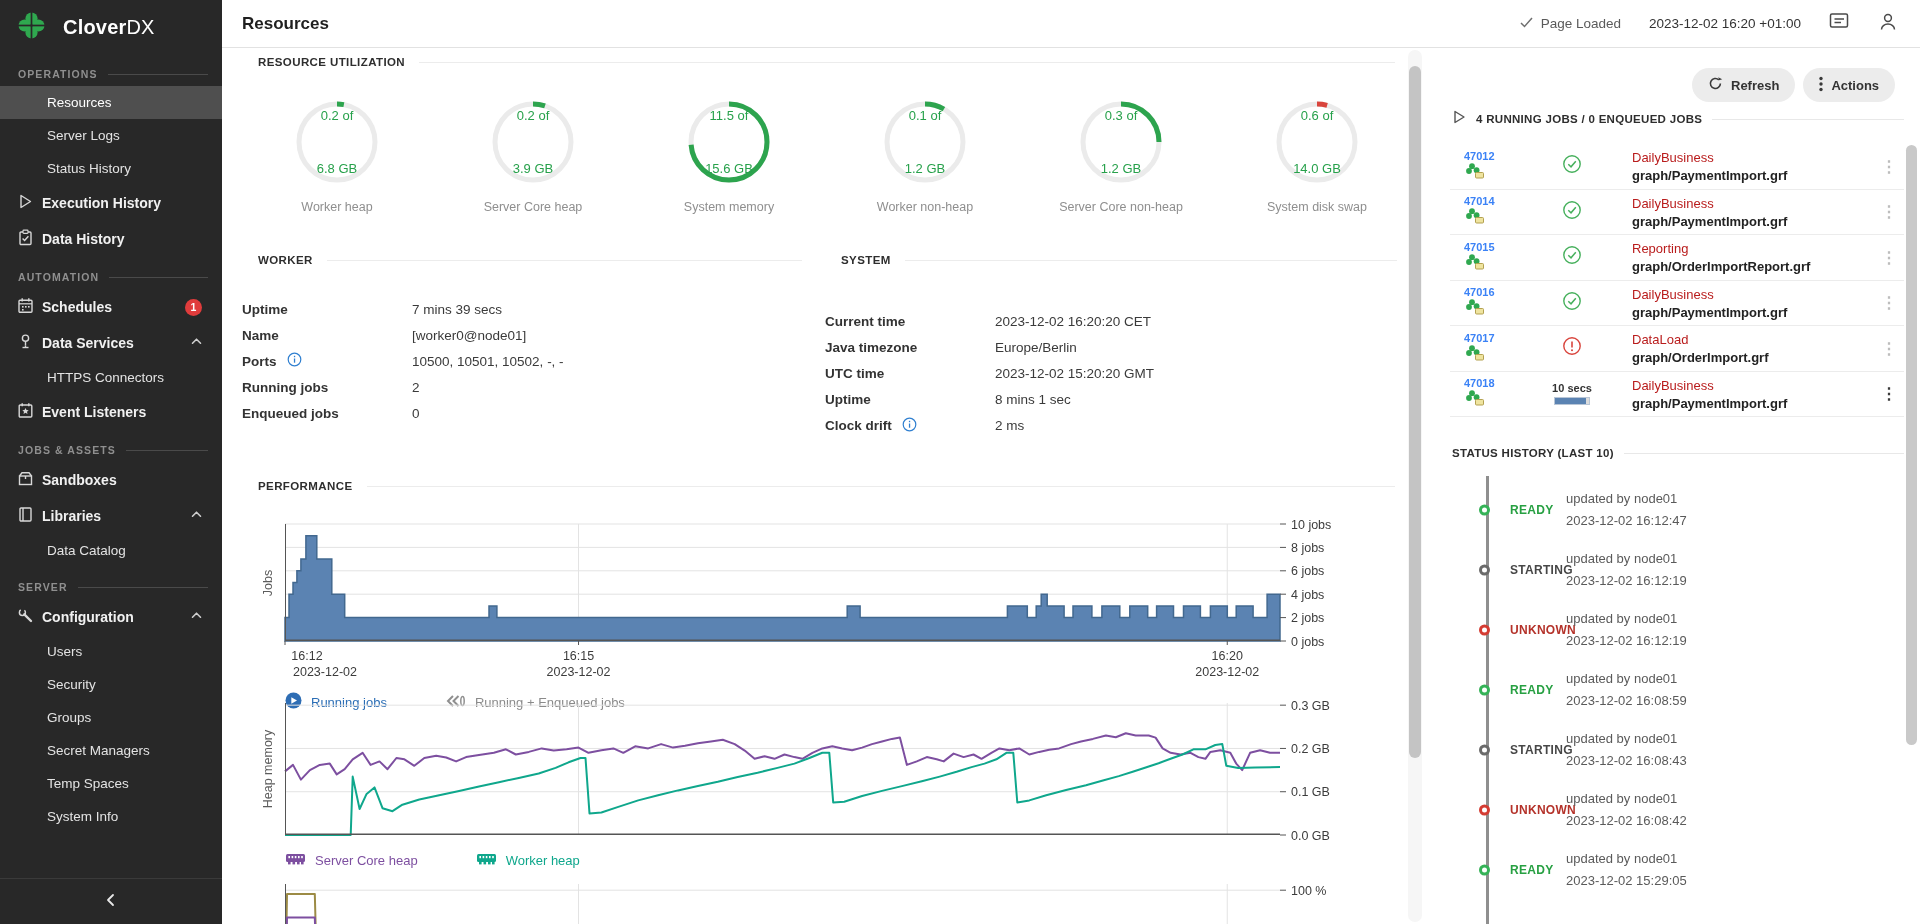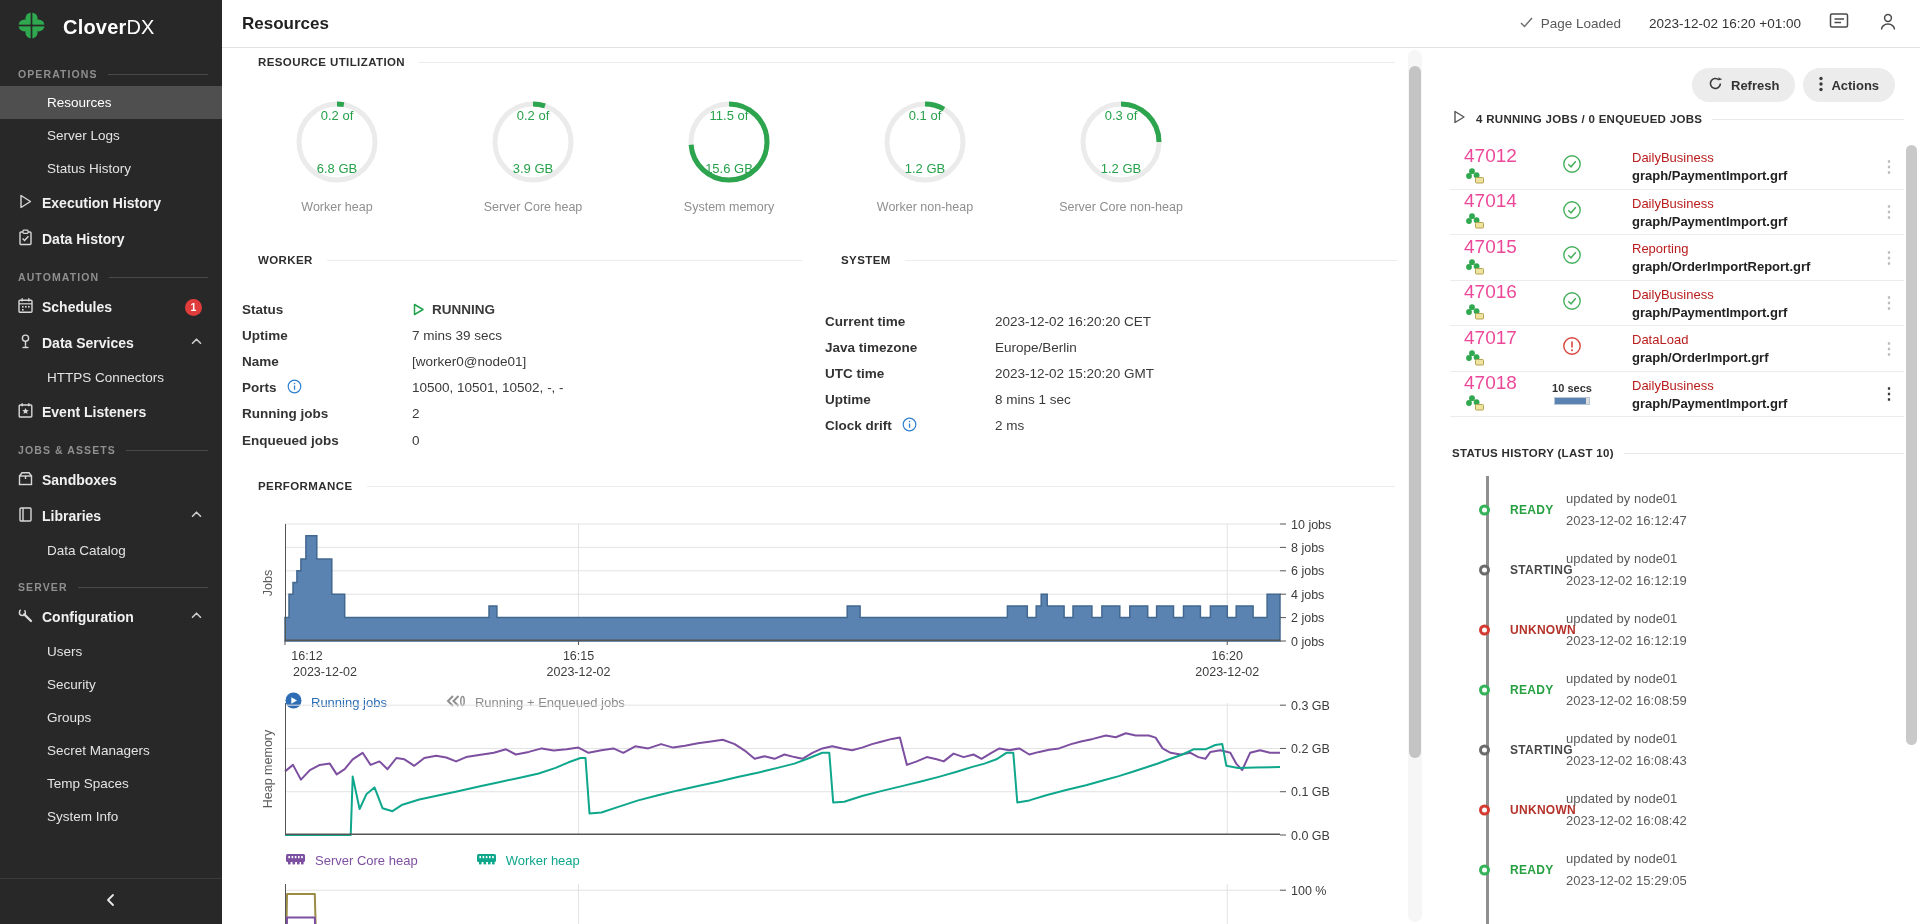--- a/index.html
+++ b/index.html
@@ -69,21 +69,21 @@
   
   .panel-buttons { position:absolute; top:20px; left:242px; display:flex; gap:8px; }
   .pill-btn { height:34px; border-radius:17px; background:#ececec; border:none; display:flex; align-items:center;
     gap:8px; padding:0 16px; font-size:13px; font-weight:700; color:#333; cursor:pointer; font-family:inherit; }
   .jobs-header { position:absolute; left:2px; right:16px; top:62px; display:flex; align-items:center; gap:10px; }
   .jobs-header .t { font-size:11.5px; font-weight:700; color:#2e2e2e; letter-spacing:.3px; white-space:nowrap; }
   .jobs-header .rule { flex:1; border-top:1px solid #e8e8e8; }
   .job-list { position:absolute; left:0; right:16px; top:96px; }
   .job-row { height:45.5px; display:flex; align-items:center; border-bottom:1px solid #ececec; cursor:pointer; }
   .job-idcol { width:64px; padding-left:14px; display:flex; flex-direction:column; align-items:flex-start; }
-  .job-id { font-size:19px; font-weight:400; color:#ec4899; text-decoration:none; }
+  .job-id { font-size:11px; font-weight:700; color:#3b82f6; text-decoration:none; }
   .job-statcol { width:116px; display:flex; flex-direction:column; align-items:center; }
   .job-txt { flex:1; padding-left:2px; line-height:17px; }
   .job-sandbox { font-size:13px; color:#b91c1c; }
   .job-path { font-size:13px; font-weight:700; color:#222; }
   .kebab { width:30px; text-align:center; font-size:16px; font-weight:700; color:#bdbdbd; cursor:pointer; }
   .kebab.dark { color:#3a3a3a; }
   .prog-label { font-size:11px; font-weight:700; color:#333; }
   .prog-track { margin-top:3px; width:36px; height:8px; background:#dcdcdc; border:1px solid #b9c6d6; }
   .prog-fill { height:100%; background:#5b83b2; }
 
@@ -336,33 +336,39 @@
     <svg width="88" height="88" viewBox="0 0 88 88">
       <circle cx="44" cy="44" r="38" fill="none" stroke="#ebebeb" stroke-width="5"></circle>
       <circle cx="44" cy="44" r="38" fill="none" stroke="#2da44e" stroke-width="5" stroke-dasharray="59.7 238.8" transform="rotate(-90 44 44)"></circle>
     </svg>
     <div class="gauge-txt">
                   <span>0.3 of</span>
                   <span>1.2 GB</span>
                 </div></div>
     <div class="gauge-lbl">Server Core non-heap</div>
             </div>
+            <div class="gauge">
+              <div class="gauge-wrap">
+    <svg width="88" height="88" viewBox="0 0 88 88">
+      <circle cx="44" cy="44" r="38" fill="none" stroke="#ebebeb" stroke-width="5"></circle>
+      <circle cx="44" cy="44" r="38" fill="none" stroke="#d9453d" stroke-width="5" stroke-dasharray="10.3 238.8" transform="rotate(-90 44 44)"></circle>
+    </svg>
+    <div class="gauge-txt">
+                  <span>0.6 of</span>
+                  <span>14.0 GB</span>
+                </div></div>
+    <div class="gauge-lbl">System disk swap</div>
+            </div>
           </div>
 
         <div class="sec-header" style="top:206px; width:560px; right:auto">
           <span class="t">WORKER</span>
             <span class="rule"></span>
         </div>
         <div class="kv-col" id="worker-rows" style="left:20px; top:248px; width:560px">
-            <div class="kv-row">
-              <span class="k">Status</span>
-              <span class="v status-running"><svg width="13" height="13" viewBox="0 0 13 13">
-                  <path d="M2.5 1.5 L11 6.5 L2.5 11.5 Z" fill="none" stroke="#21a24c" stroke-width="1.5" stroke-linejoin="round"></path>
-                </svg>RUNNING</span>
-            </div>
             <div class="kv-row">
               <span class="k">Uptime</span>
               <span class="v">7 mins 39 secs</span>
             </div>
             <div class="kv-row">
               <span class="k">Name</span>
               <span class="v">[worker0@node01]</span>
             </div>
             <div class="kv-row">
               <span class="k">Ports<span><svg width="15" height="15" viewBox="0 0 15 15">

